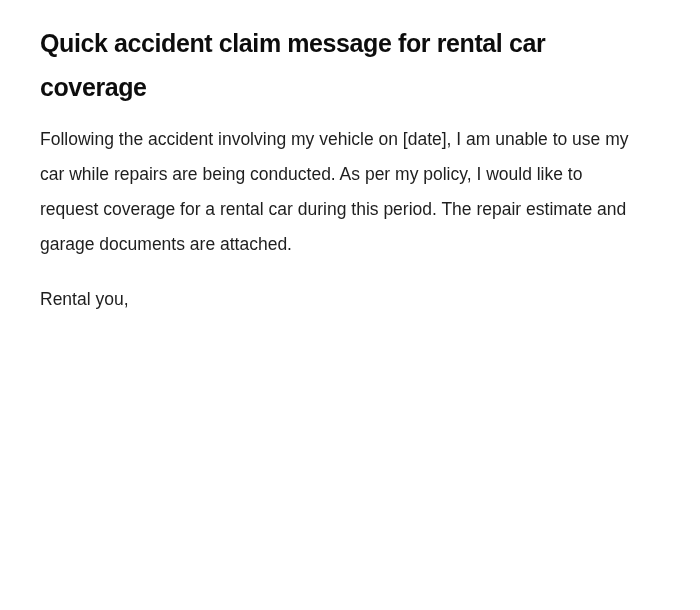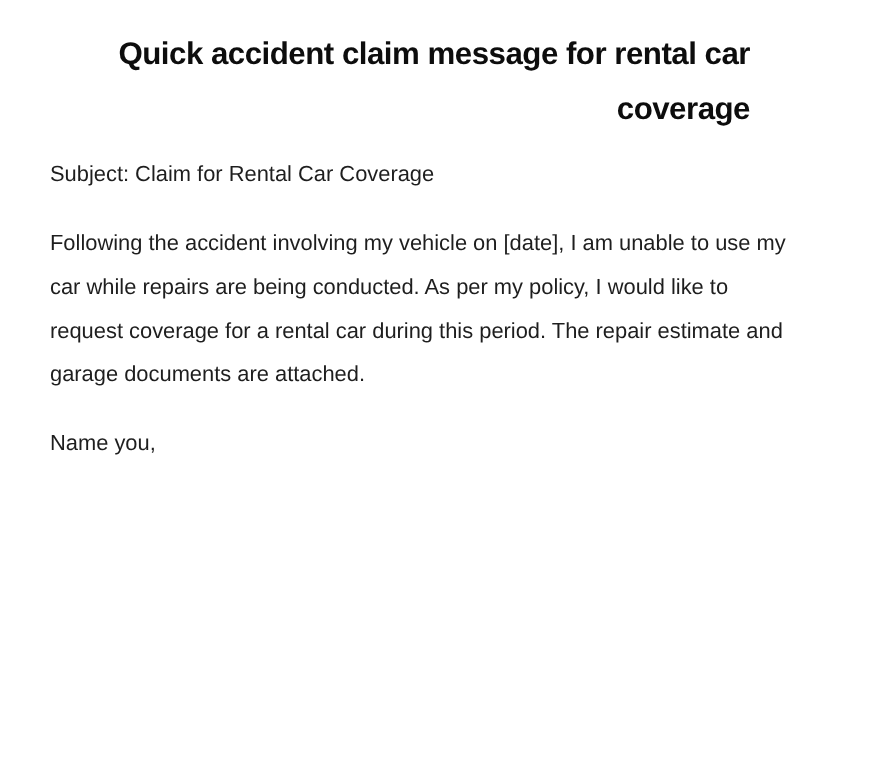--- a/index.html
+++ b/index.html
@@ -20,38 +20,36 @@
   }
   .doc-title {
     margin: 0 0 13px 0;
     max-width: 560px;
     font-size: 25px;
     font-weight: 700;
     line-height: 44px;
     letter-spacing: -0.4px;
     color: #0d0d0d;
     font-family: "Liberation Sans", "DejaVu Sans", sans-serif;
-    text-align: right;
   }
   .doc-paragraph {
     margin: 0 0 20px 0;
     max-width: 595px;
     font-size: 17.5px;
     font-weight: 400;
     line-height: 35px;
     color: #1e1e1e;
   }
 </style>
 </head>
 <body>
 
 <main class="doc">
   <h1 class="doc-title">Quick accident claim message for rental car coverage</h1>
 
-  <p class="doc-paragraph">Subject: Claim for Rental Car Coverage</p>
 
 
   <p class="doc-paragraph">Following the accident involving my vehicle on [date], I am unable to use my car while repairs are being conducted. As per my policy, I would like to request coverage for a rental car during this period. The repair estimate and garage documents are attached.</p>
 
 
-  <p class="doc-paragraph">Name you,</p>
+  <p class="doc-paragraph">Rental you,</p>
 
 </main>
 
 </body></html>

